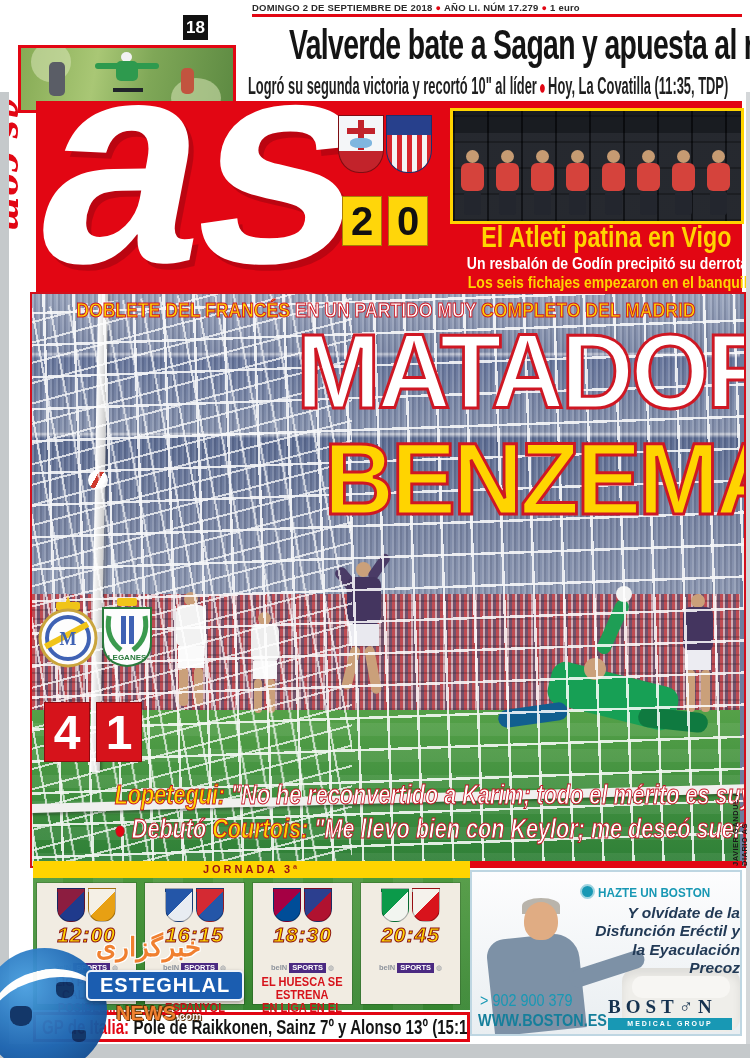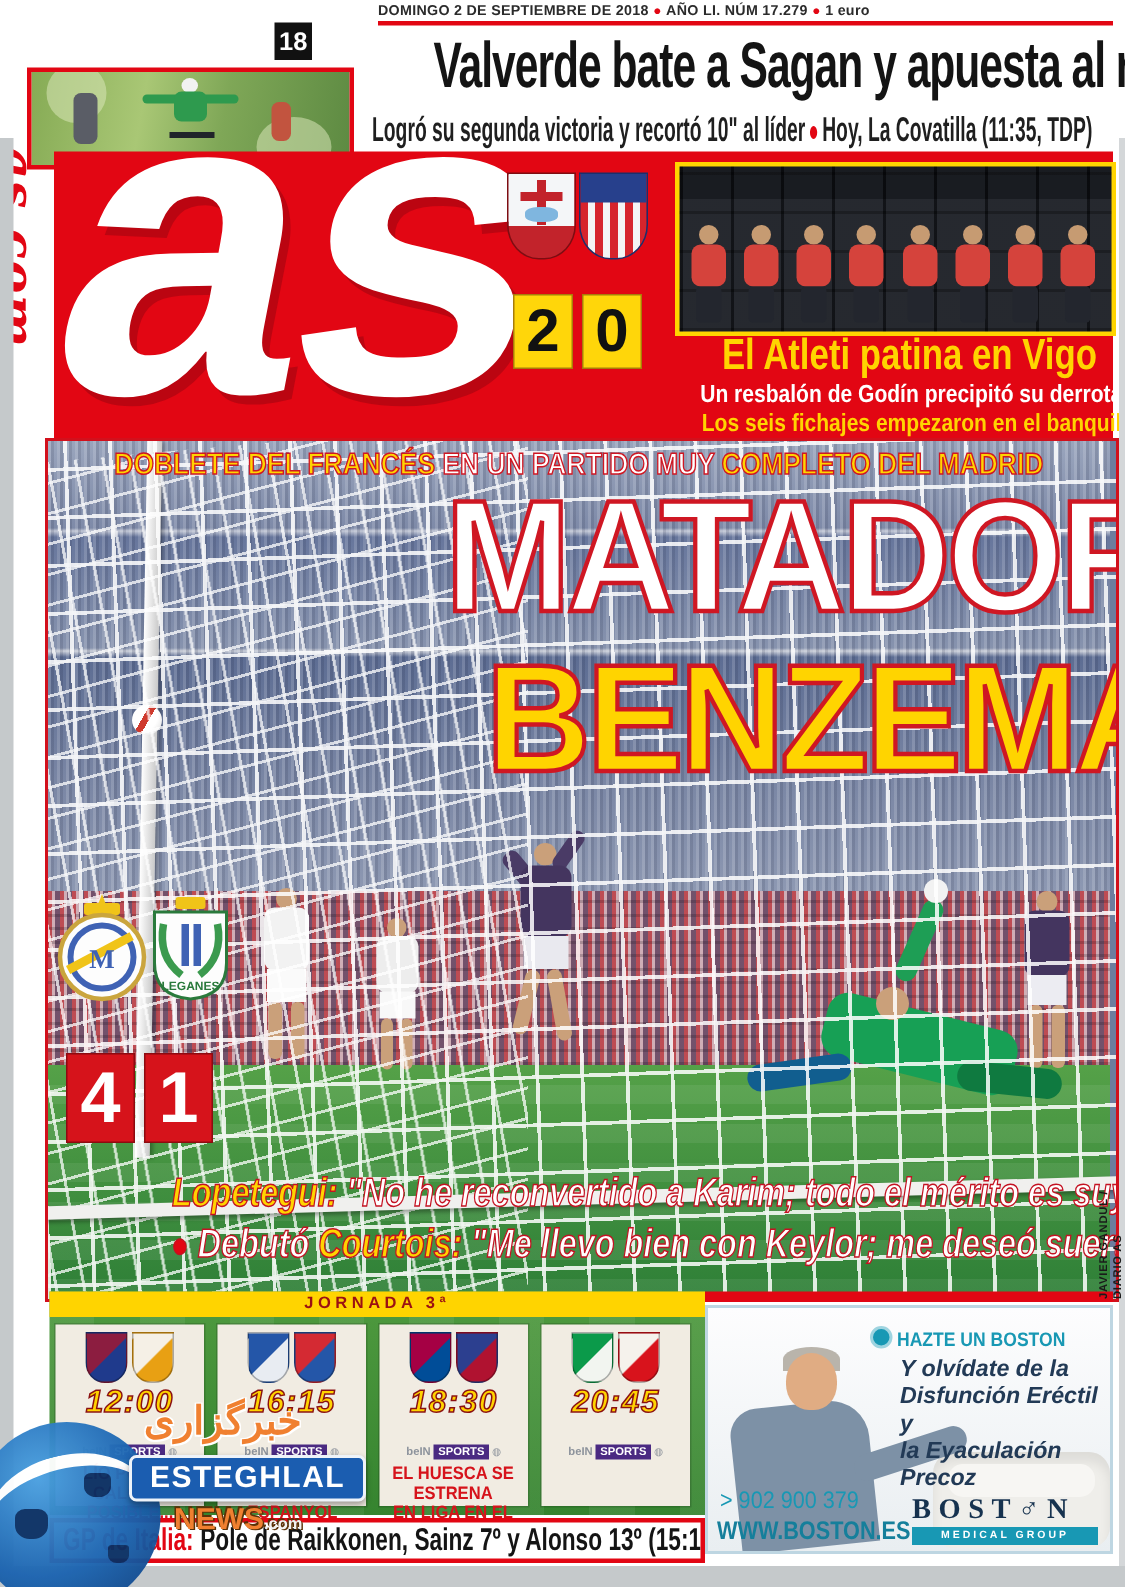--- a/index.html
+++ b/index.html
@@ -150,22 +150,22 @@
   .gp-label{color:#e20613;font-weight:900;font-size:21px;margin-right:6px;}
   .gp-text{color:#141414;font-weight:800;font-size:21px;}
 
   
   .ad-redbar{left:470px;top:861px;width:272px;height:7px;background:#e20613;}
   .ad{left:470px;top:870px;width:272px;height:166px;background:linear-gradient(180deg,#fdfdfe,#e9eef1);
       border:2px solid #bed6e2;box-sizing:border-box;overflow:hidden;}
   .ad-head{position:absolute;left:108px;top:12px;color:#1898b4;font-weight:800;font-size:13px;}
   .ad-headdot{display:inline-block;width:11px;height:11px;border-radius:50%;background:#1898b4;
               border:2px solid #9fd4e0;vertical-align:-2px;margin-right:3px;}
-  .ad-copy{position:absolute;left:128px;top:32px;color:#223a56;font-weight:800;font-style:italic;
-           font-size:15.5px;line-height:1.18;white-space:pre-line;}
+  .ad-copy{position:absolute;left:110px;top:32px;color:#223a56;font-weight:800;font-style:italic;
+           font-size:15.5px;line-height:1.18;white-space:pre-line;text-align:right;}
   .ad-sofa{position:absolute;left:150px;top:96px;width:118px;height:64px;background:#efeeea;border-radius:14px;
            box-shadow:inset 0 6px 8px rgba(0,0,0,.08);}
   .ad-sofa:before{content:"";position:absolute;left:10px;top:8px;width:98px;height:22px;background:#f7f6f3;border-radius:10px;}
   .ad-head-man{position:absolute;left:52px;top:30px;width:34px;height:38px;border-radius:50% 50% 45% 45%;background:#e0ac83;}
   .ad-hair{position:absolute;left:50px;top:26px;width:38px;height:16px;border-radius:50% 50% 0 0;background:#b9b4ab;}
   .ad-shirt{position:absolute;left:18px;top:64px;width:92px;height:96px;border-radius:18px 26px 0 0;
             background:#7d91a6;transform:rotate(-6deg);}
   .ad-arm{position:absolute;left:96px;top:88px;width:78px;height:18px;border-radius:9px;background:#7d91a6;
           transform:rotate(-18deg);}
   .ad-phone{position:absolute;left:8px;top:120px;color:#1898b4;font-weight:400;font-size:16px;}

